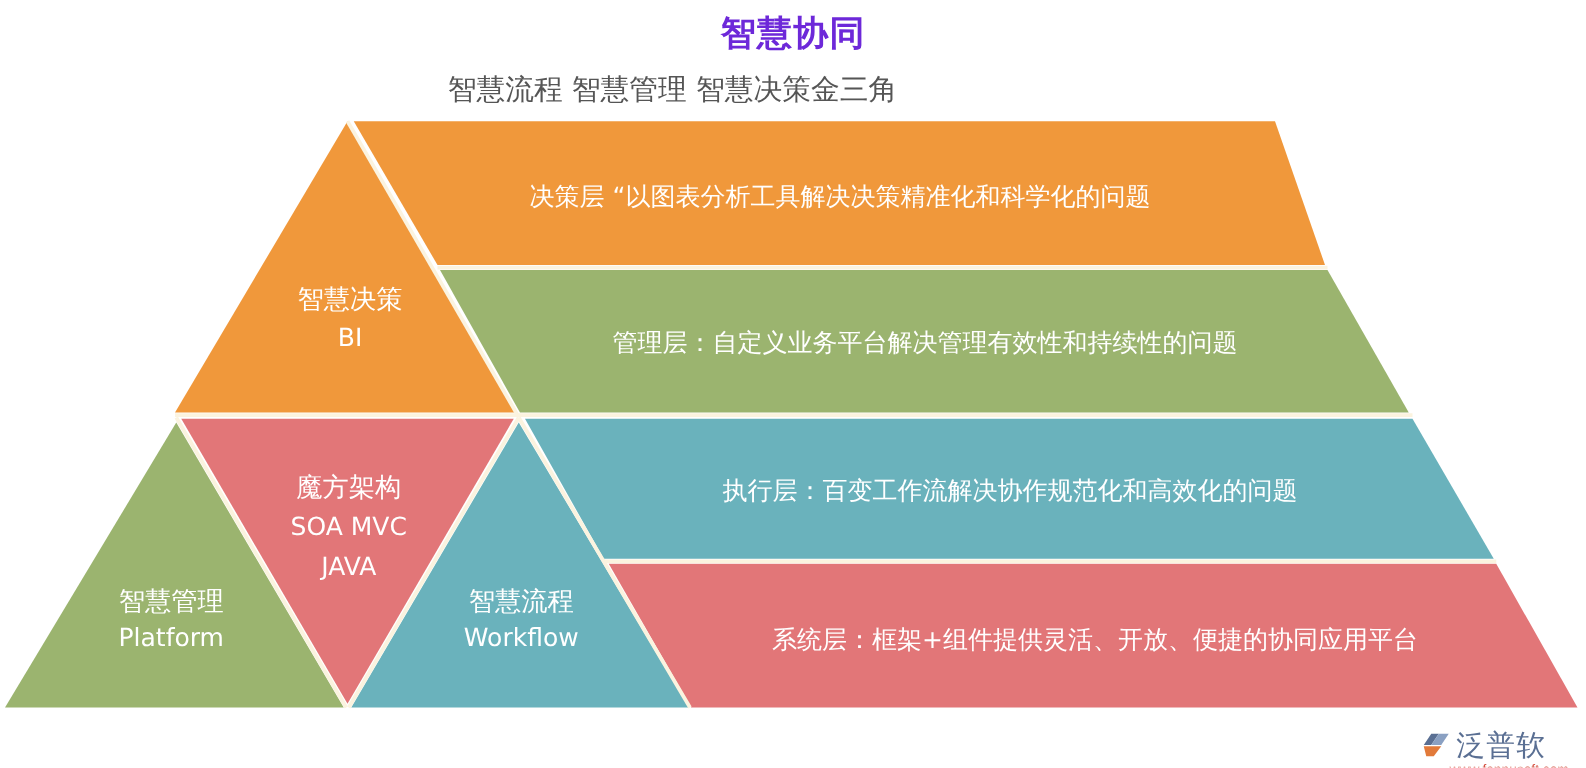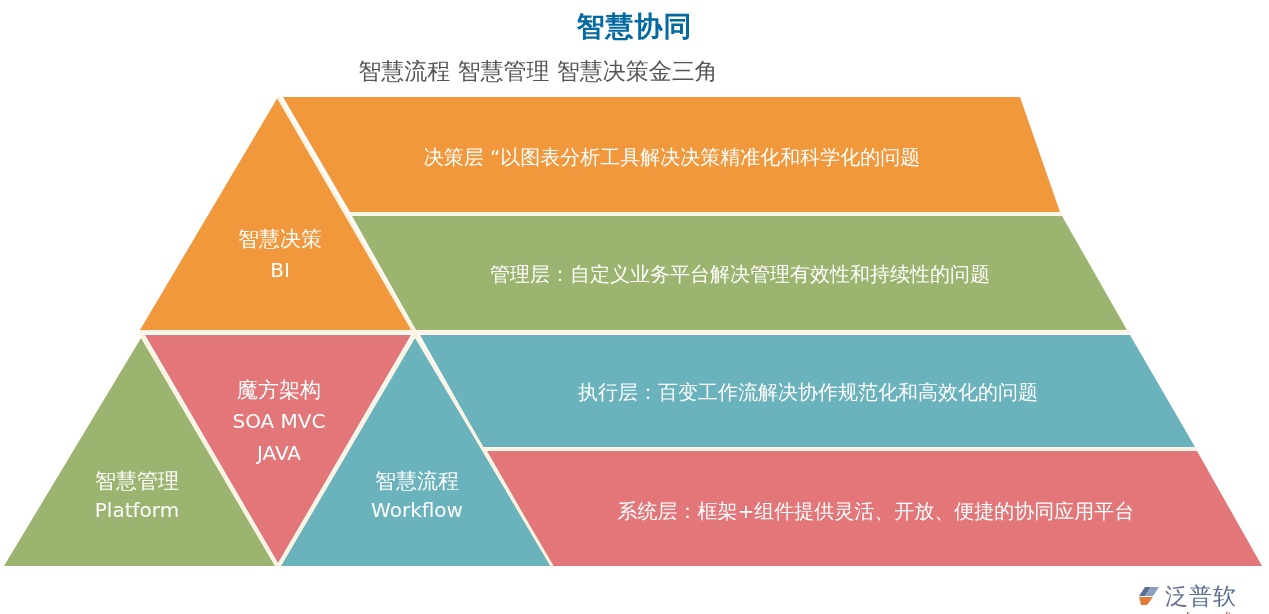--- a/index.html
+++ b/index.html
@@ -1,19 +1,19 @@
 <!DOCTYPE html>
 <html><head>
 <meta charset="utf-8">
 <style>
   html, body { margin: 0; padding: 0; background: #ffffff; }
   body { width: 1269px; height: 614px; position: relative; overflow: hidden;
          font-family: "DejaVu Sans", "Liberation Sans", sans-serif; }
   .title { position: absolute; left: 0; width: 1269px; top: 8px; text-align: center;
-           font-size: 28px; font-weight: bold; color: #0369a1; letter-spacing: 1px; }
+           font-size: 28px; font-weight: bold; color: #6d28d9; letter-spacing: 1px; }
   .subtitle { position: absolute; left: 0; width: 1076px; top: 56px; text-align: center;
               font-size: 23px; color: #555555; }
   svg.diagram { position: absolute; left: 0; top: 0; }
   .lbl { fill: #ffffff; font-family: "DejaVu Sans", "Liberation Sans", sans-serif; }
   .logo { position: absolute; right: 14px; top: 581px; width: 130px; height: 44px; }
   .logo-text { position: absolute; left: 40px; top: 0; font-size: 23px; color: #5a6f93; letter-spacing: 1px; }
   .logo-url { position: absolute; left: 0; top: 29px; width: 130px; text-align: right;
               font-family: Liberation Sans, sans-serif; font-size: 11px; color: #d24a3a; }
   .logo-icon { position: absolute; left: 12px; top: 4px; }
 </style>

